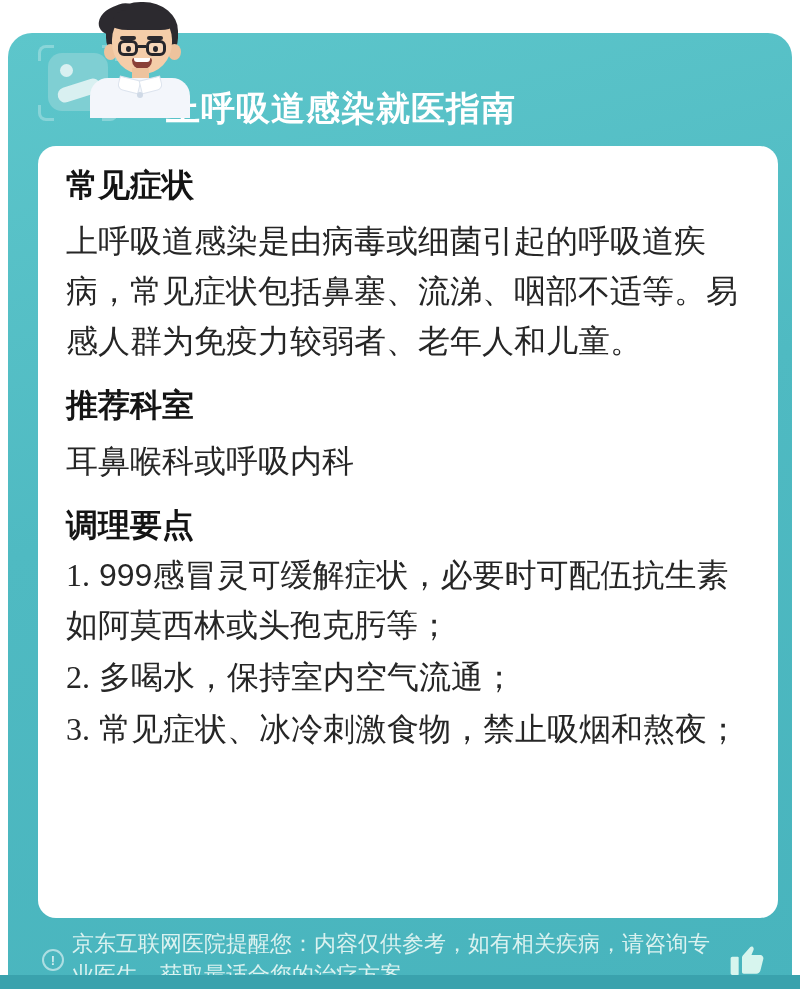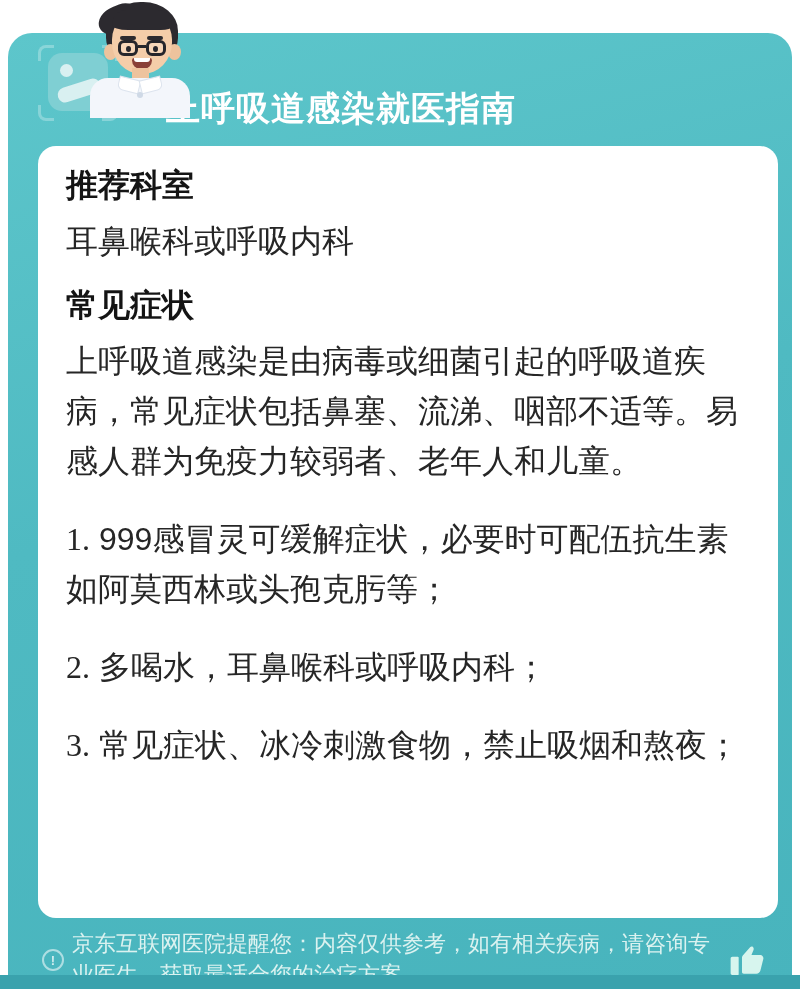--- a/index.html
+++ b/index.html
@@ -65,21 +65,21 @@
 
   
   .card {
     position: absolute; left: 30px; top: 113px; width: 740px; height: 772px;
     background: #ffffff; border-radius: 18px;
     padding: 10px 28px 0 28px; overflow: hidden; z-index: 3;
   }
   .card h2 { font-size: 32px; line-height: 46px; font-weight: bold; color: #141414; margin-top: 16px; }
   .card .sec:first-child h2 { margin-top: 6px; }
   .card p { font-size: 32px; line-height: 50px; color: #262626; margin-top: 8px; }
-  .care-item { font-size: 32px; line-height: 50px; color: #262626; margin-top: 28px; }
+  .care-item { font-size: 32px; line-height: 50px; color: #262626; margin-top: 2px; }
   .care-num { font-family: "Liberation Serif", serif; margin-right: 9px; }
 
   
   .footer { position: absolute; left: 0; top: 885px; width: 800px; height: 90px; z-index: 2; }
   .info-icon {
     position: absolute; left: 34px; top: 31px; width: 22px; height: 22px;
     border: 2px solid rgba(255,255,255,0.55); border-radius: 50%;
     color: rgba(255,255,255,0.75); font-size: 13px; font-weight: bold;
     display: flex; align-items: center; justify-content: center;
   }
@@ -97,31 +97,32 @@
 </style>
 </head>
 <body>
 
 <div class="bubble">
 
   <div class="page-title">上呼吸道感染就医指南</div>
 
   <div class="card">
     <div class="sec">
+      <h2>常见症状</h2>
+      <p>上呼吸道感染是由病毒或细菌引起的呼吸道疾病，常见症状包括鼻塞、流涕、咽部不适等。易感人群为免疫力较弱者、老年人和儿童。</p>
+    </div>
+    <div class="sec">
       <h2>推荐科室</h2>
       <p>耳鼻喉科或呼吸内科</p>
     </div>
     <div class="sec">
-      <h2>常见症状</h2>
-      <p>上呼吸道感染是由病毒或细菌引起的呼吸道疾病，常见症状包括鼻塞、流涕、咽部不适等。易感人群为免疫力较弱者、老年人和儿童。</p>
-    </div>
-    <div class="sec">
+      <h2>调理要点</h2>
       <div>
         <div class="care-item"><span class="care-num">1.</span><span>999感冒灵可缓解症状，必要时可配伍抗生素如阿莫西林或头孢克肟等；</span></div>
-        <div class="care-item"><span class="care-num">2.</span><span>多喝水，耳鼻喉科或呼吸内科；</span></div>
+        <div class="care-item"><span class="care-num">2.</span><span>多喝水，保持室内空气流通；</span></div>
         <div class="care-item"><span class="care-num">3.</span><span>常见症状、冰冷刺激食物，禁止吸烟和熬夜；</span></div>
       </div>
     </div>
   </div>
 
   <div class="footer">
     <div class="info-icon">!</div>
     <div class="disclaimer">京东互联网医院提醒您：内容仅供参考，如有相关疾病，请咨询专业医生，获取最适合您的治疗方案</div>
     <div class="thumb">
       <svg width="42" height="42" viewBox="0 0 24 24">

